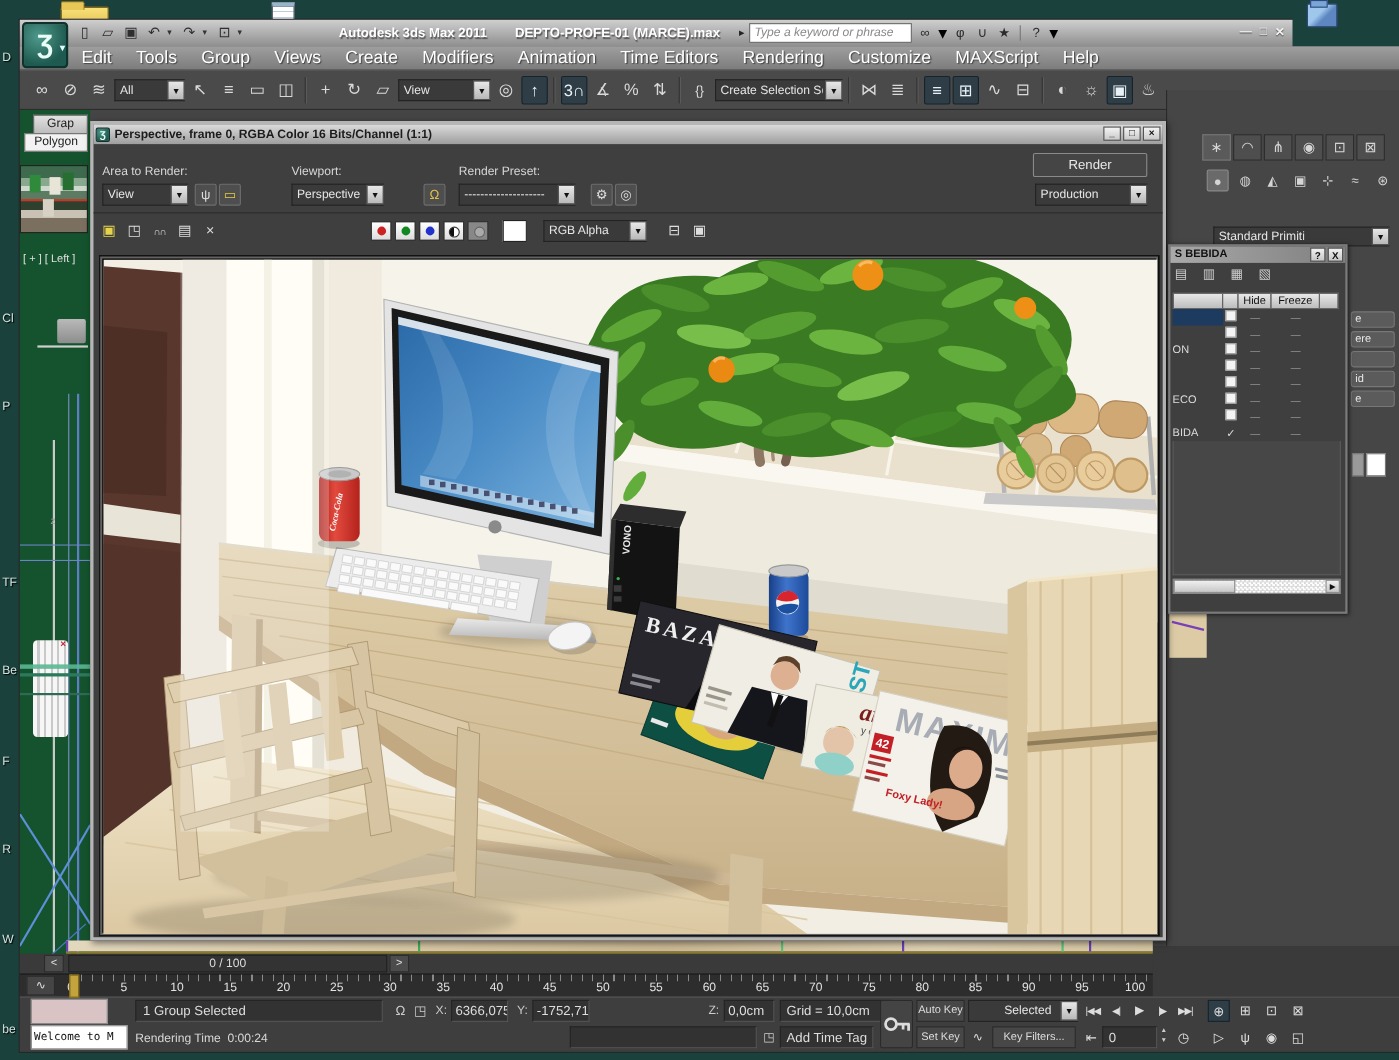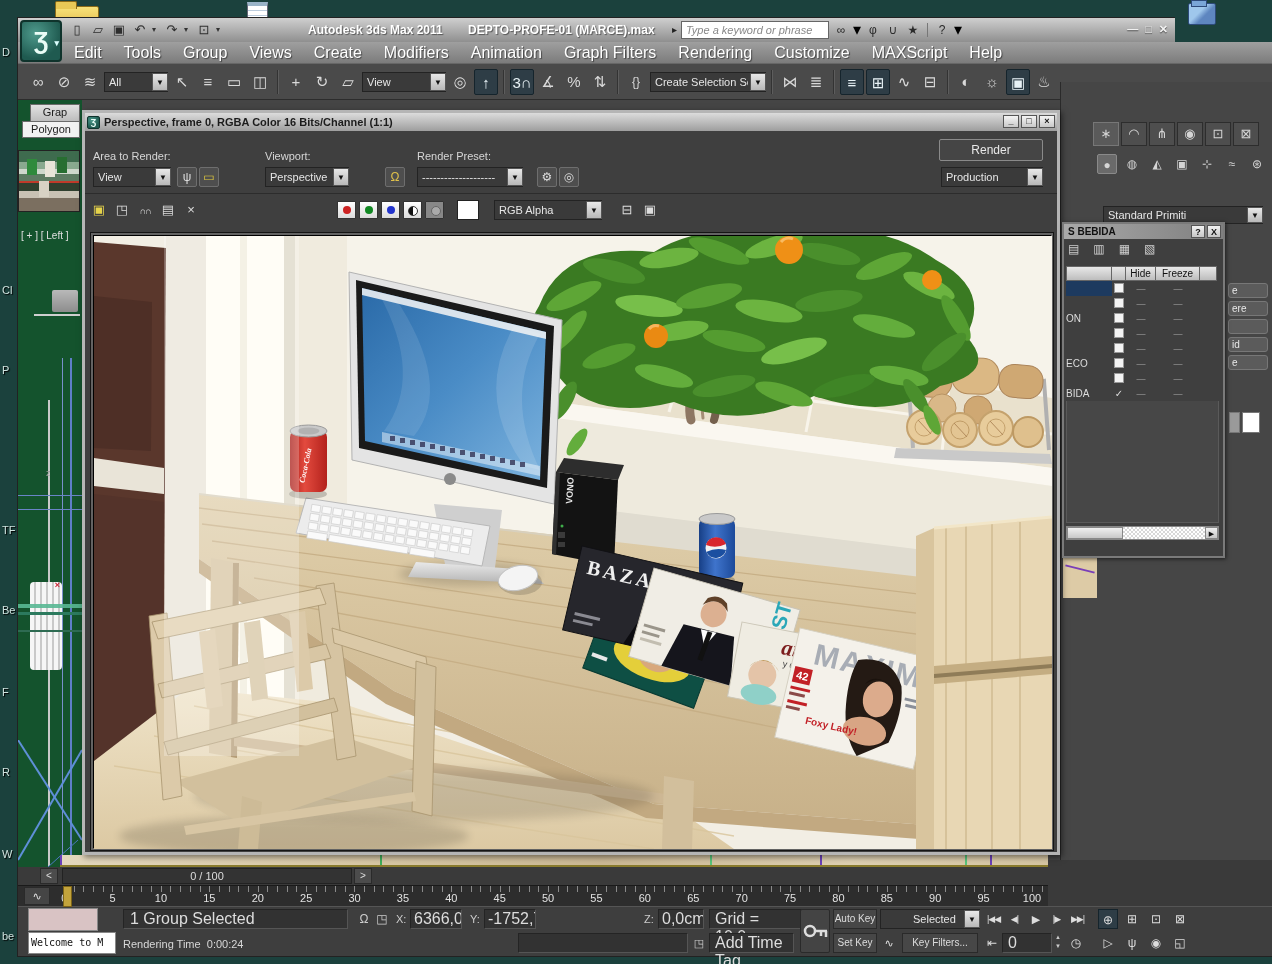--- a/index.html
+++ b/index.html
@@ -187,21 +187,21 @@
     color:#ddd; font-size:11px; text-align:center; line-height:16px;}
   .ruler-ticks { position:absolute; left:46px; top:0; width:1010px; height:21px;
     background:repeating-linear-gradient(90deg, #8a8a8a 0 1px, transparent 1px 9.68px); background-size:100% 6px; background-repeat:no-repeat; }
   .ruler-nums { position:absolute; left:22px; top:6px; display:flex; }
   .ruler-nums span { width:48.4px; text-align:center; color:#e2e2e2; font-size:11px; }
   .ruler-handle { position:absolute; left:45px; top:0; width:9px; height:21px; background:#c2a33c; border:1px solid #7c6418; z-index:1;}
 
   
   .statusbar { position:absolute; left:18px; top:906px; width:1254px; height:50px; background:#3e3e3e; border-top:1px solid #555; }
   .sunken { background:#323232; border:1px solid #242424; border-bottom-color:#555; border-right-color:#555;
-    color:#ddd; font-size:16px; }
+    color:#ddd; font-size:12px; }
   .listener-pink { position:absolute; left:10px; top:1px; width:70px; height:23px; background:#d9c3c4; border:1px solid #888; }
   .listener-white { position:absolute; left:10px; top:25px; width:88px; height:22px; background:#fff; border:1px solid #888;
     font-family:"DejaVu Sans Mono",monospace; font-size:10px; line-height:20px; padding-left:2px; color:#111; white-space:nowrap; overflow:hidden;}
   .prompt-field { position:absolute; left:105px; top:2px; width:225px; height:20px; line-height:18px; padding-left:6px; }
   .stat-ic { position:absolute; width:16px; height:20px; color:#ccc; font-size:12px; text-align:center; line-height:20px; }
   .coord-label { position:absolute; top:6px; color:#ccc; font-size:11px; }
   .coord-field { position:absolute; top:2px; height:20px; line-height:18px; padding-left:3px; overflow:hidden; white-space:nowrap; }
   .rend-time { position:absolute; left:105px; top:31px; color:#d8d8d8; font-size:11px; white-space:pre;}
   .empty-field2 { position:absolute; left:500px; top:26px; width:170px; height:20px; }
   .cube-btn { position:absolute; left:673px; top:26px; width:16px; height:20px; color:#ccc; font-size:11px; text-align:center; line-height:20px;}
@@ -308,21 +308,21 @@
     <div class="app-button">Ʒ<span class="caret">▾</span></div>
 
     <div class="menubar">
         <span class="menu">Edit</span>
         <span class="menu">Tools</span>
         <span class="menu">Group</span>
         <span class="menu">Views</span>
         <span class="menu">Create</span>
         <span class="menu">Modifiers</span>
         <span class="menu">Animation</span>
-        <span class="menu">Graph Filters</span>
+        <span class="menu">Time Editors</span>
         <span class="menu">Rendering</span>
         <span class="menu">Customize</span>
         <span class="menu">MAXScript</span>
         <span class="menu">Help</span>
       </div>
 
     <div class="main-toolbar">
       <span class="ti i-link"></span>
       <span class="ti i-unlink"></span>
       <span class="ti i-bind"></span>
@@ -476,21 +476,21 @@
       <span class="rfi i-clone"></span>
       <span class="rfi i-print"></span>
       <span class="rfi i-clear"></span>
       <span style="width:130px"></span>
       <span class="chbtn r"></span>
       <span class="chbtn g"></span>
       <span class="chbtn b"></span>
       <span class="chbtn m"></span>
       <span class="chbtn a"></span>
       <span class="swatch-w"></span>
-      <div class="combo" style="width:108px;padding-right:18px;margin-left:12px;">
+      <div class="combo" style="width:94px;padding-right:18px;margin-left:12px;">
         <span>RGB Alpha</span>
         <span class="arrow">▼</span>
       </div>
       <span class="rfi i-layerb" style="margin-left:12px;"></span>
       <span class="rfi i-monb"></span>
     </div>
 
     <div class="scene-wrap">
       <svg width="958" height="613" viewBox="0 0 958 613">
         <defs>

